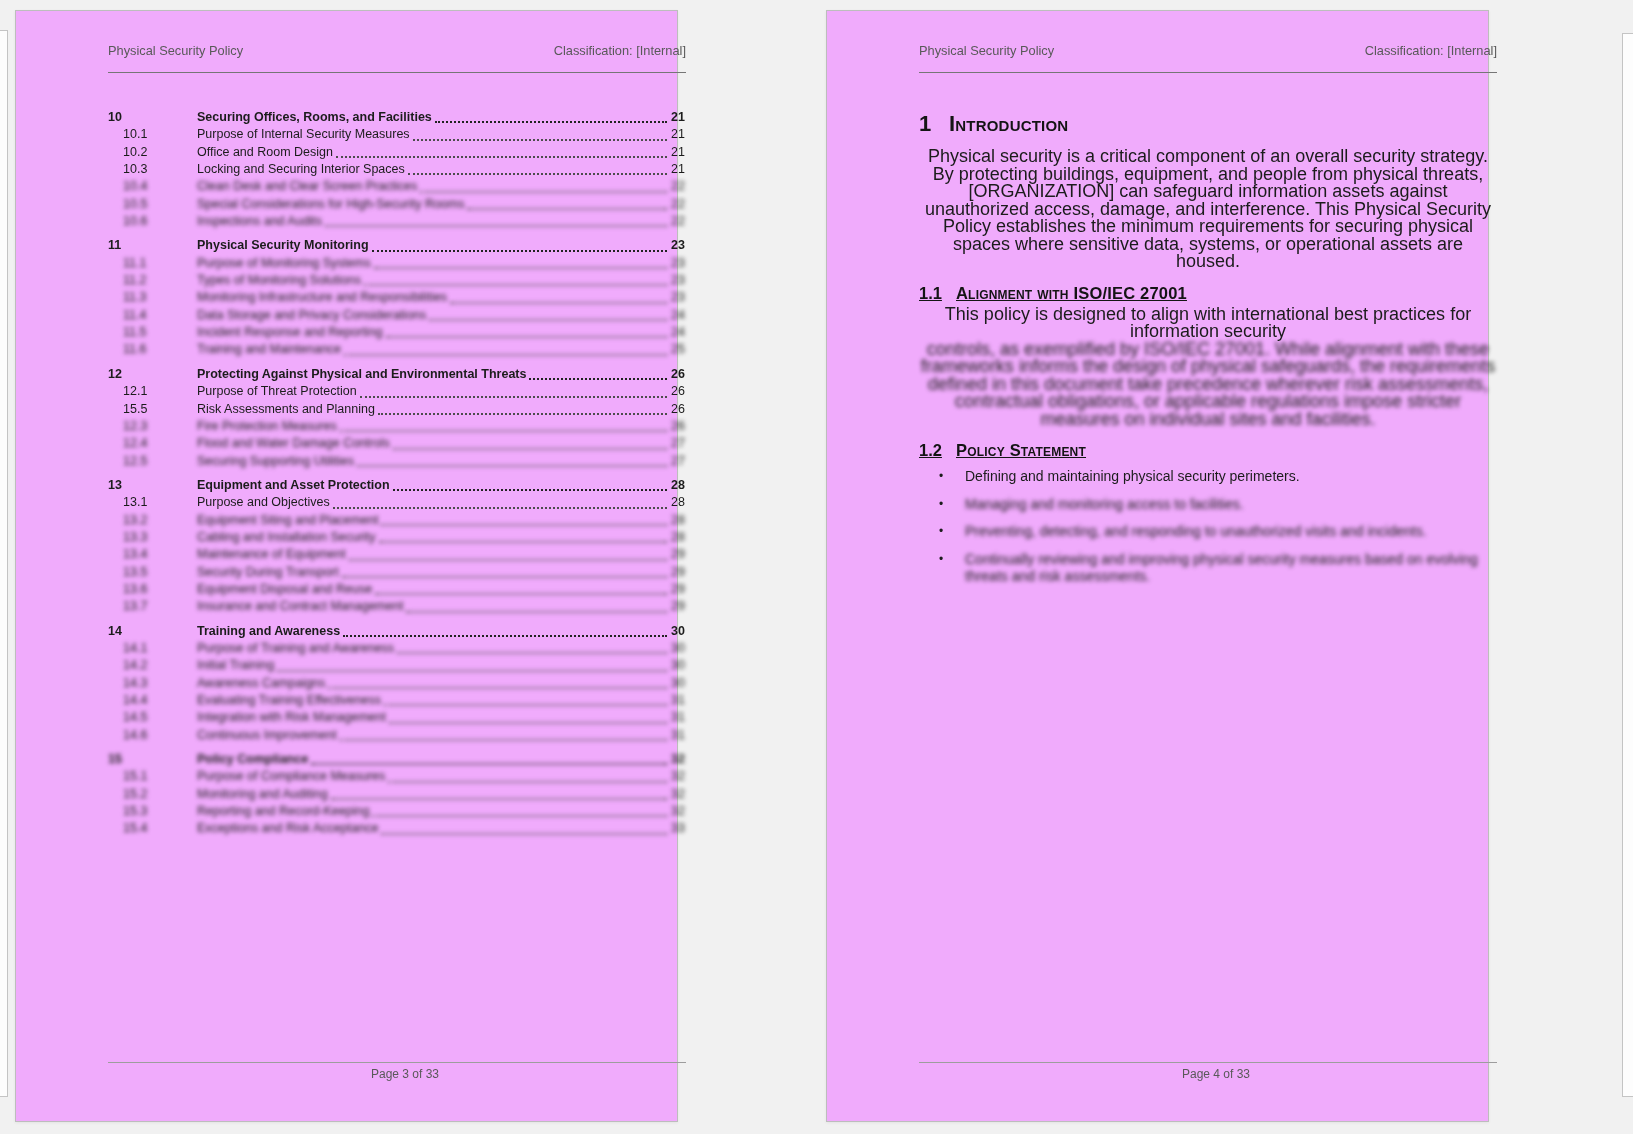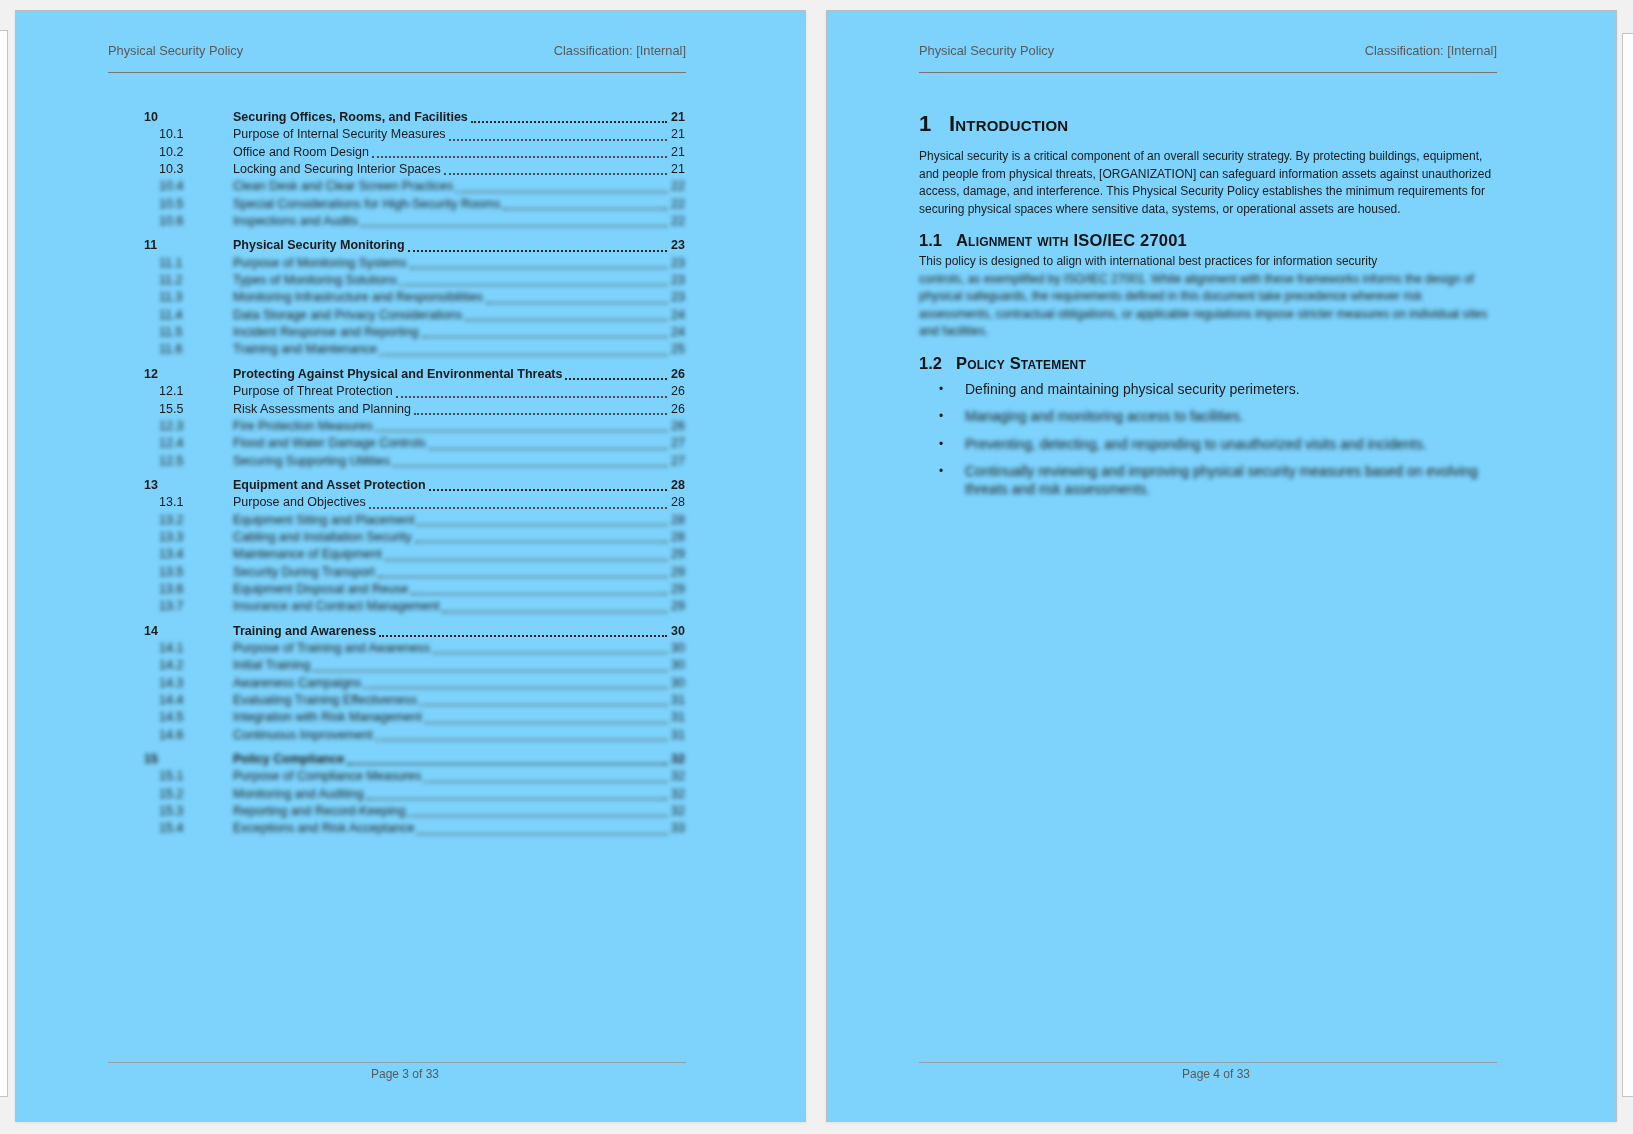--- a/index.html
+++ b/index.html
@@ -6,22 +6,22 @@
   body{
     width:1633px;height:1134px;
     background:#f1f1f1;
     font-family:"Liberation Sans", sans-serif;
     position:relative;overflow:hidden;
     color:#1c1c1c;
   }
   .canvas{position:absolute;inset:0;}
   
   .page{
-    position:absolute;top:10px;width:791px;height:1112px;
-    background:#7dd3fc;border:1px solid #bdbdbd;box-sizing:border-box;
+    position:absolute;top:10px;width:663px;height:1112px;
+    background:#f0abfc;border:1px solid #bdbdbd;box-sizing:border-box;
     box-shadow:0 1px 3px rgba(0,0,0,.06);
   }
   .page-left{left:15px;}
   .page-right{left:826px;}
   .sliver{position:absolute;background:#fdfdfd;border:1px solid #c4c4c4;box-sizing:border-box;}
   .sliver-left{left:-3px;width:11px;top:30px;height:1067px;}
   .sliver-right{left:1622px;width:14px;top:33px;height:1064px;}
   
   .pg-header{
     position:absolute;left:92px;top:32px;width:578px;
@@ -32,34 +32,34 @@
   .frule{position:absolute;left:92px;top:1051px;width:578px;border-top:1px solid #9d9d9d;}
   .pg-footer{
     position:absolute;left:100px;top:1056px;width:578px;
     text-align:center;font-size:12px;color:#595959;
   }
   
   .toc{position:absolute;left:92px;top:98px;width:578px;font-size:12.5px;}
   .toc-row{display:flex;align-items:flex-end;line-height:17.35px;white-space:nowrap;}
   .toc-row.sec{font-weight:bold;margin-top:7px;}
   .toc-row.sec:first-child{margin-top:0;}
-  .toc-row .num{flex:0 0 89px;box-sizing:border-box;margin-left:36px;}
+  .toc-row .num{flex:0 0 89px;box-sizing:border-box;}
   .toc-row:not(.sec) .num{padding-left:15px;}
   .toc-row .ttl{flex:0 0 auto;}
   .toc-row .lead{flex:1 1 auto;border-bottom:2px dotted #4c4c4c;margin:0 3px 3px 3px;min-width:10px;}
   .toc-row.sec .lead{border-bottom-color:#222;}
   .toc-row .pg{flex:0 0 auto;min-width:16px;text-align:center;}
   
   .doc-body{position:absolute;left:92px;top:98px;width:578px;}
   .h1{display:flex;align-items:baseline;font-size:22px;font-weight:600;color:#141414;margin:2px 0 11px 0;}
   .h1 .hnum{flex:0 0 30px;}
-  .h2{display:flex;align-items:baseline;font-size:16.5px;font-weight:600;color:#141414;margin:13px 0 3px 0;}
+  .h2{display:flex;align-items:baseline;font-size:16.5px;font-weight:600;color:#141414;margin:13px 0 3px 0;text-decoration:underline;}
   .h2 .hnum{flex:0 0 37px;}
   .htxt{font-variant:small-caps;letter-spacing:.2px;}
-  .para{font-size:12px;line-height:17.5px;margin:0 0 10px 0;}
+  .para{font-size:18px;line-height:17.5px;margin:0 0 10px 0;text-align:center;}
   .bullet{display:flex;font-size:14px;line-height:17.5px;margin:8px 0 10px 0;padding-left:20px;}
   .bullet .dot{flex:0 0 26px;font-size:12px;}
   .bullet .runs{flex:1 1 auto;}
   
   .blur{filter:blur(2px);}
   .toc-row.blur{filter:blur(1.9px);}
   .run-blur{filter:blur(2.3px);display:block;}
   .bullet .run-blur{display:inline;filter:blur(2.2px);}
 </style>
 </head>

